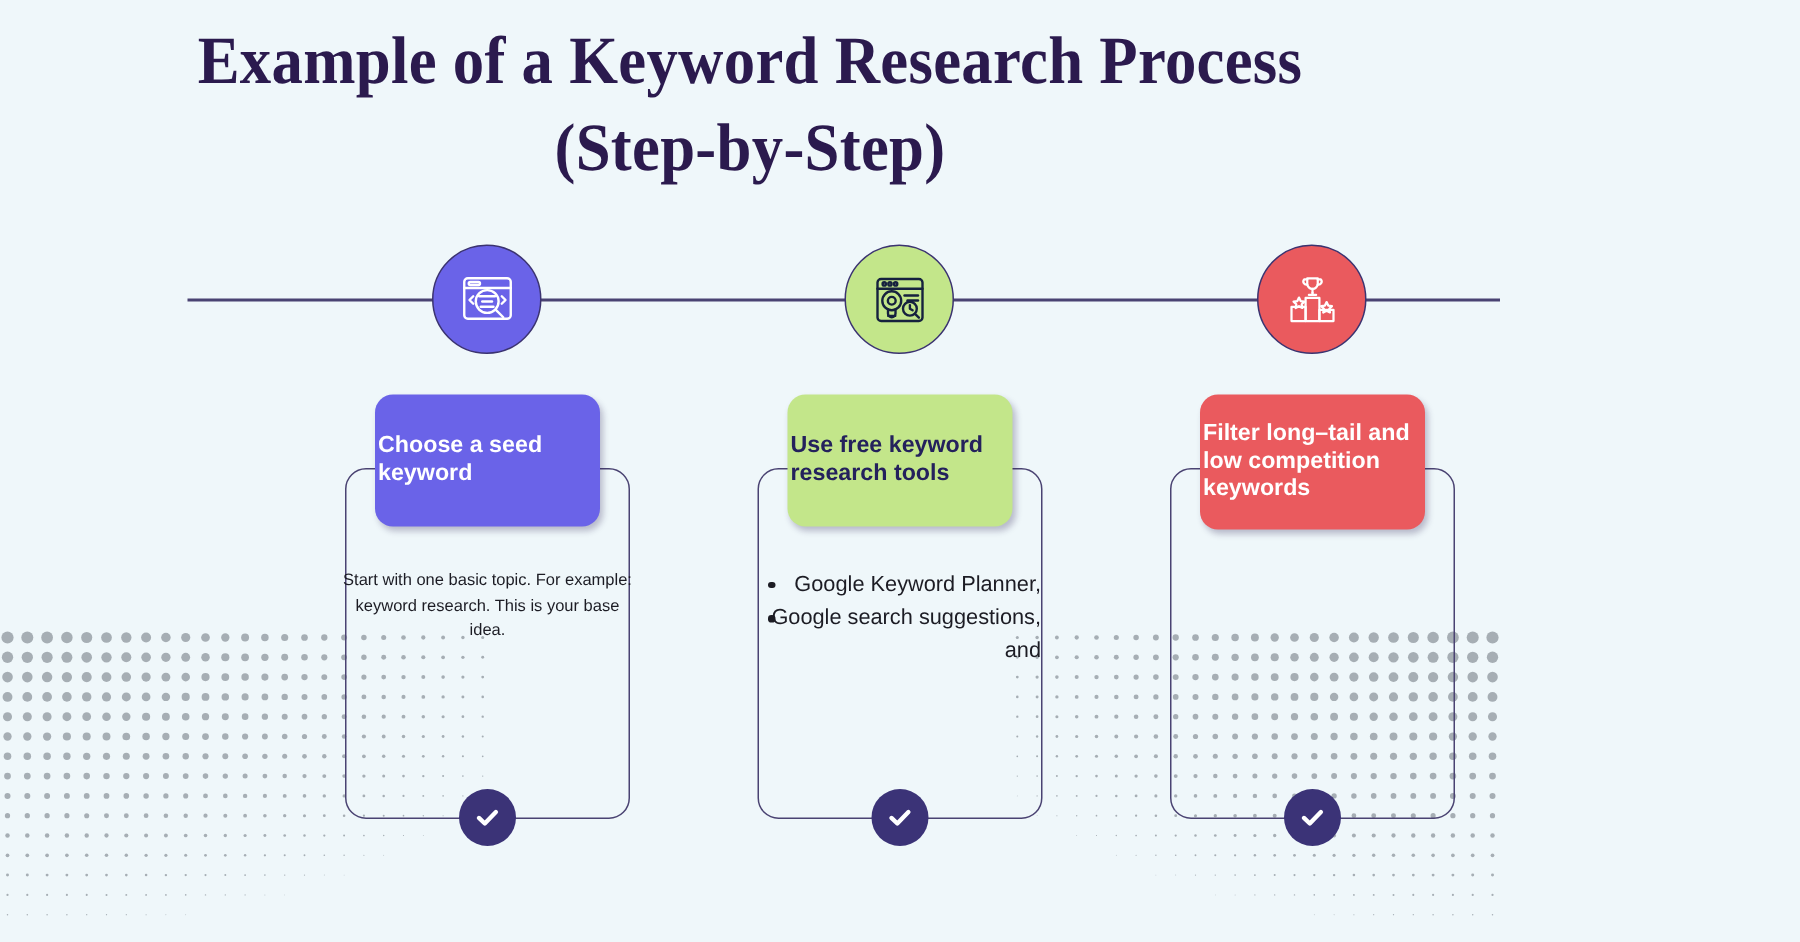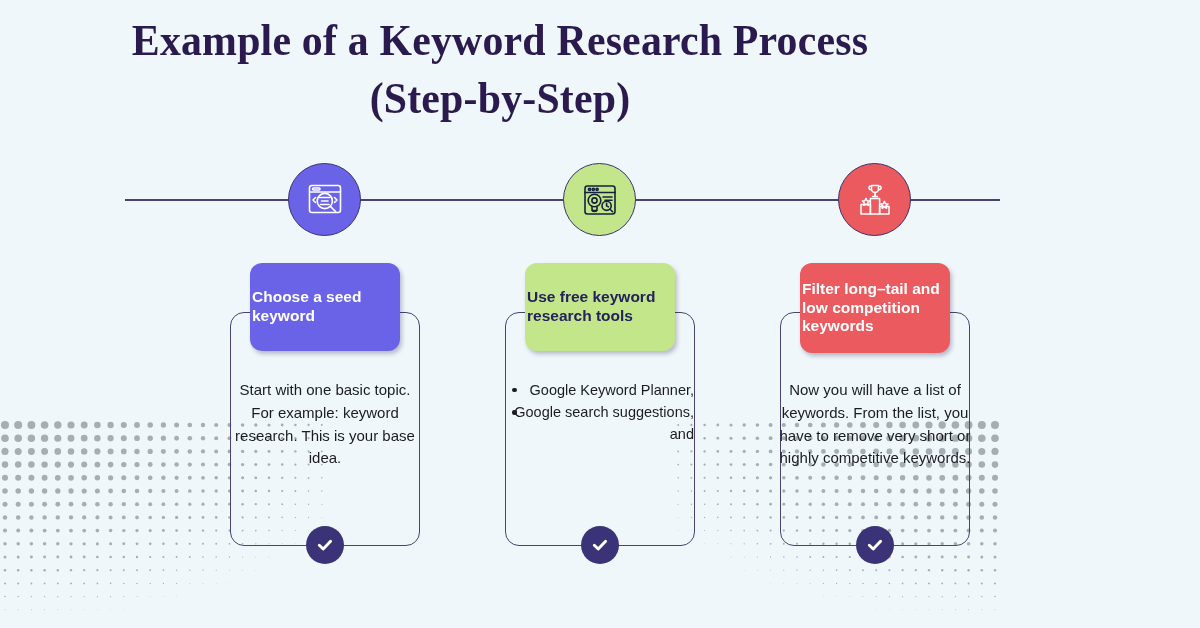--- a/index.html
+++ b/index.html
@@ -77,21 +77,21 @@
     box-shadow:2px 3px 4px rgba(40,30,80,.28);
   }
   #badge1{left:250px;background:#6a63e8;color:#ffffff;}
   #badge2{left:525px;background:#c3e68a;color:#24215c;}
   #badge3{left:800px;background:#ea5a5e;color:#ffffff;width:150px;min-height:90px;}
 
   
   .body-text{
     position:absolute;top:379px;width:196px;
     text-align:center;
-    font-size:15px;
+    font-size:11px;
     line-height:1.52;
     color:#1c1c24;
   }
   #body1{left:227px;}
   #body3{left:777px;}
 
   .body-list{
     position:absolute;top:379px;left:498px;width:196px;
     text-align:right;
     font-size:14.5px;
@@ -953,21 +953,20 @@
         <span class="dot"></span>
         <span>Google Keyword Planner,</span>
       </li>
       <li>
         <span class="dot"></span>
         <span>Google search suggestions, and</span>
       </li>
     </ul>
   </div>
 
-  <div class="body-text" id="body3">Now you will have a list of keywords. From the list, you have to remove very short or highly competitive keywords.</div>
 
   <div class="check" id="check1">
     <svg width="20" height="20" viewBox="0 0 20 20">
       <path d="M4.3 10.3 L8.2 14 L15.6 6.3" fill="none" stroke="#ffffff" stroke-width="2.9" stroke-linecap="round" stroke-linejoin="round"></path>
     </svg>
   </div>
   <div class="check" id="check2">
     <svg width="20" height="20" viewBox="0 0 20 20">
       <path d="M4.3 10.3 L8.2 14 L15.6 6.3" fill="none" stroke="#ffffff" stroke-width="2.9" stroke-linecap="round" stroke-linejoin="round"></path>
     </svg>

